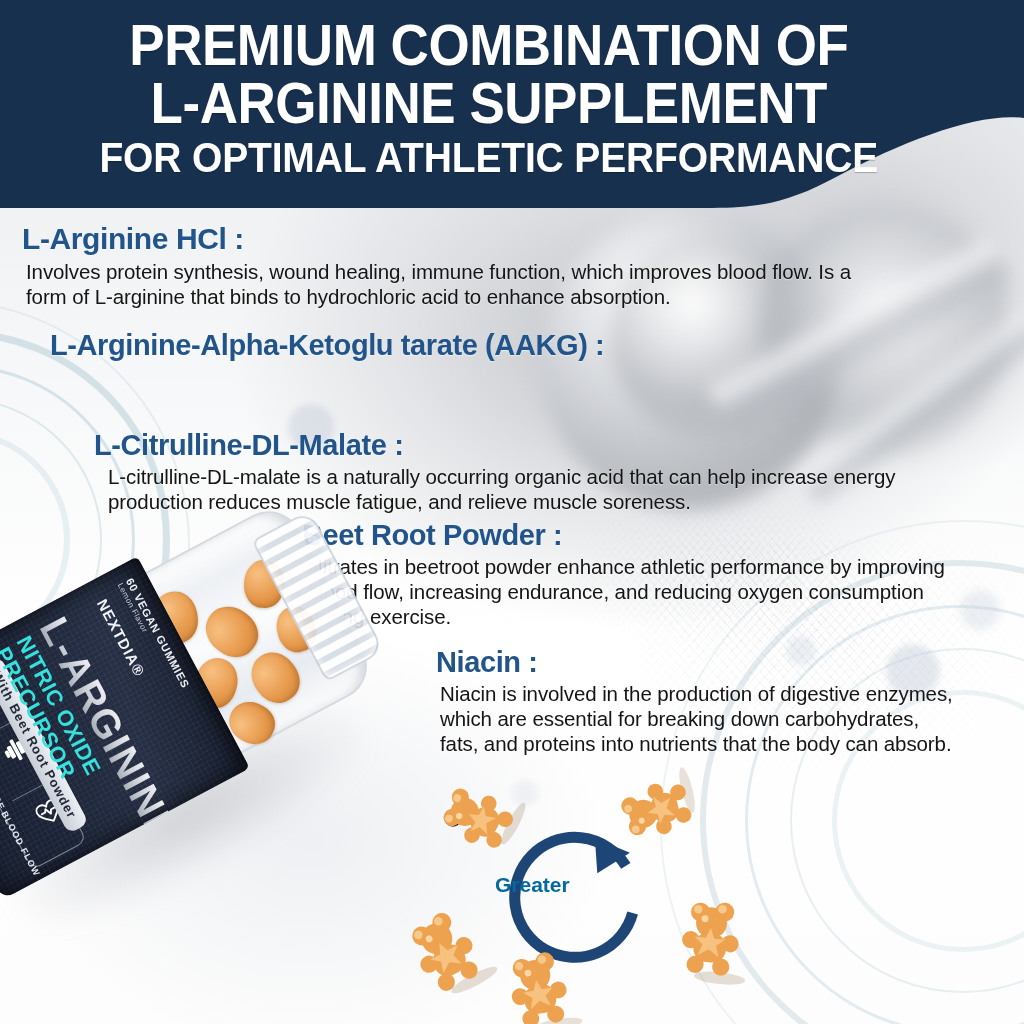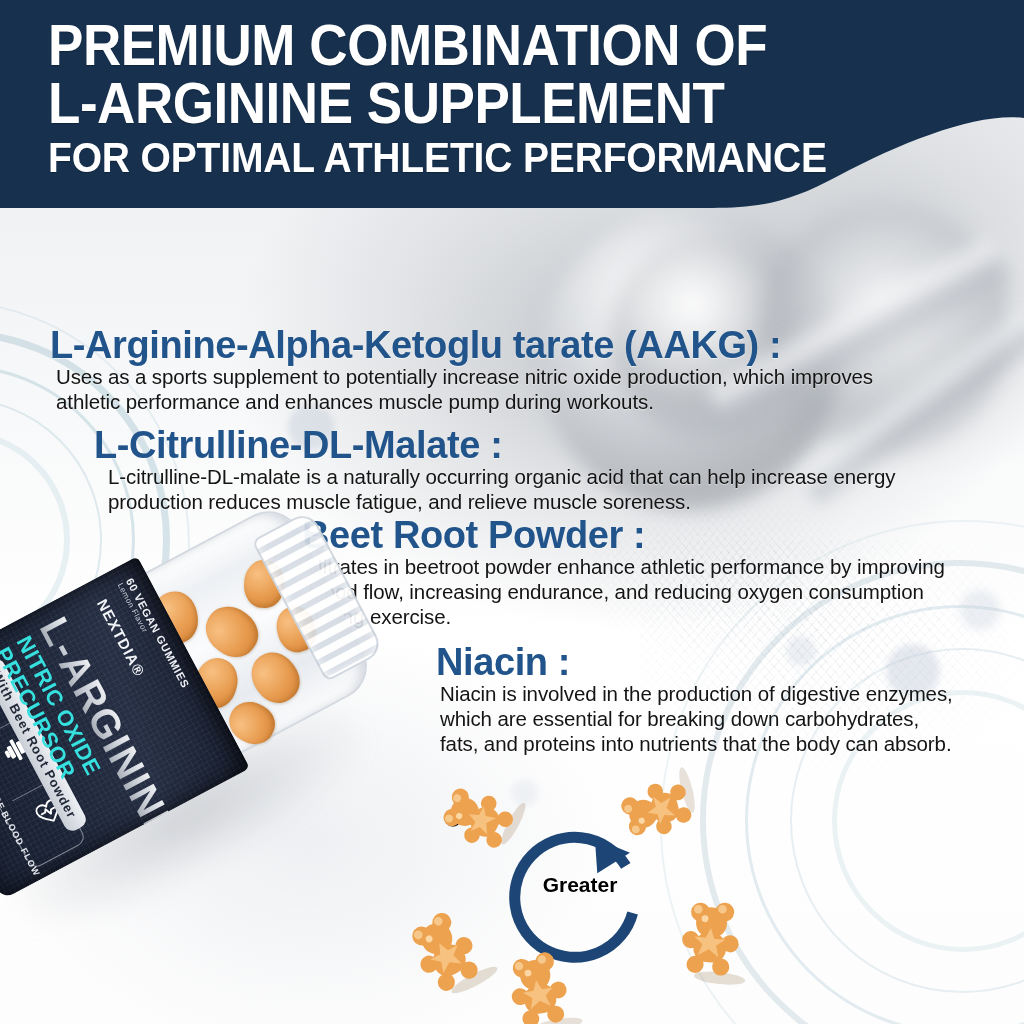--- a/index.html
+++ b/index.html
@@ -106,21 +106,21 @@
     overflow: hidden;
     z-index: 5;
   }
   #header .hdr-shape {
     position: absolute; inset: 0;
     background: #16304e;
     
     clip-path: path("M0,0 L1024,0 L1024,118 C980,112 905,140 838,176 C790,202 760,208 712,208 L0,208 Z");
   }
   #header .hdr-inner {
-    position: absolute; left: 48px; top: 16px; right: 28px;
+    position: absolute; left: 48px; top: 16px; right: 28px; text-align: center;
   }
   .hdr-l1, .hdr-l2 {
     color: #ffffff;
     font-family: "Liberation Sans Narrow", "Liberation Sans", sans-serif;
     font-weight: bold;
     font-size: 57px;
     line-height: 58px;
     letter-spacing: -0.5px;
     transform: scaleX(0.93);
     transform-origin: left center;
@@ -138,21 +138,21 @@
     transform-origin: left center;
     white-space: nowrap;
     text-shadow: 0 1px 1px rgba(0,0,0,0.25);
   }
 
   
   .section { position: absolute; z-index: 6; }
   .sec-head {
     color: #21548a;
     font-weight: bold;
-    font-size: 38px;
+    font-size: 29px;
     line-height: 34px;
     letter-spacing: -0.4px;
     white-space: nowrap;
     text-shadow: 0 1px 1px rgba(255,255,255,0.55);
   }
   .sec-body {
     color: #141414;
     font-size: 20.5px;
     line-height: 25px;
     letter-spacing: -0.1px;
@@ -308,22 +308,21 @@
   }
 
   
   #absorption {
     position: absolute; left: 495px; top: 820px;
     width: 170px; height: 170px;
     z-index: 8;
   }
   #absorption .abs-text {
     position: absolute; left: 0; top: 52px; width: 170px;
-    text-align: center;
-    color: #000000;
+    color: #0369a1;
     font-weight: bold;
     font-size: 21px;
     line-height: 26px;
   }
 
   
   .gummy { position: absolute; z-index: 8; }
 </style>
 </head>
 <body>
@@ -368,25 +367,28 @@
 
   <div id="header">
     <div class="hdr-shape"></div>
     <div class="hdr-inner">
       <div class="hdr-l1">PREMIUM COMBINATION OF</div>
       <div class="hdr-l2">L-ARGININE SUPPLEMENT</div>
       <div class="hdr-l3">FOR OPTIMAL ATHLETIC PERFORMANCE</div>
     </div>
   </div>
 
+  <div class="section" id="sec-1">
+    <div class="sec-head">L-Arginine HCl :</div>
+    <div class="sec-body">Involves  protein synthesis, wound healing, immune function, which improves blood flow. Is a
+ form of L-arginine that binds to hydrochloric acid to enhance absorption.</div>
+  </div>
 
   <div class="section" id="sec-2">
     <div class="sec-head">L-Arginine-Alpha-Ketoglu tarate (AAKG) :</div>
-    <div class="sec-body">Uses as a sports supplement to potentially increase nitric oxide production, which improves
- athletic performance and enhances muscle pump during workouts.</div>
   </div>
 
   <div class="section" id="sec-3">
     <div class="sec-head">L-Citrulline-DL-Malate :</div>
     <div class="sec-body">L-citrulline-DL-malate is a naturally occurring organic acid that can help increase energy
  production reduces muscle fatigue, and relieve muscle soreness.</div>
   </div>
 
   <div class="section" id="sec-4">
     <div class="sec-head">Beet Root Powder :</div>

